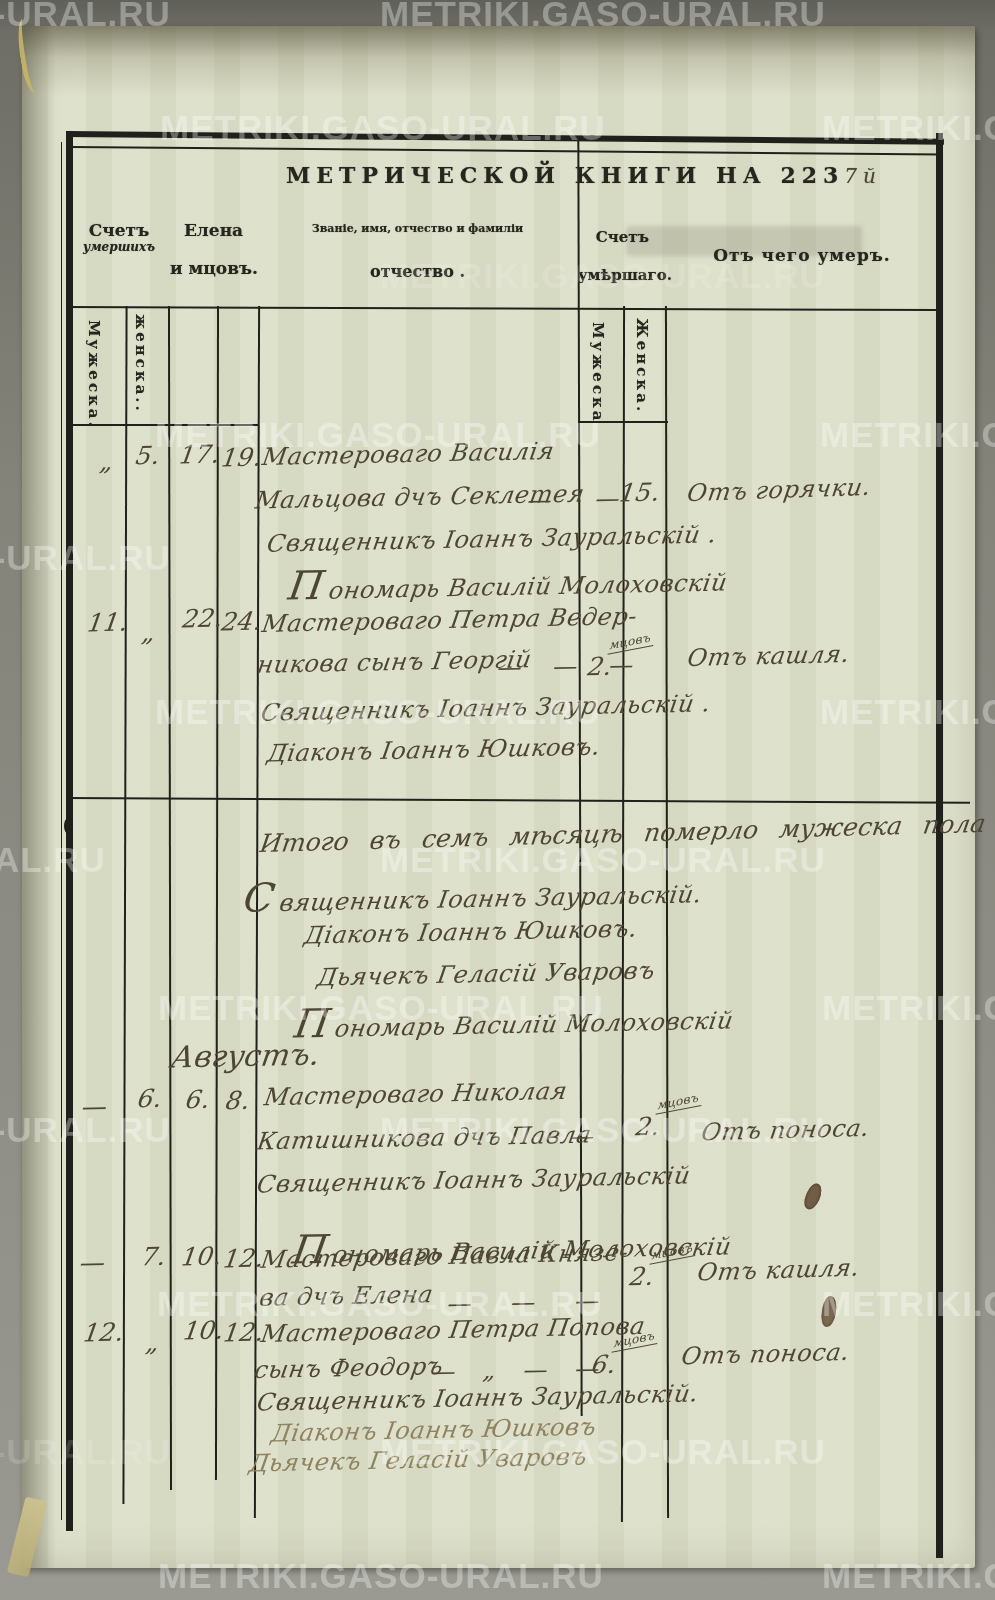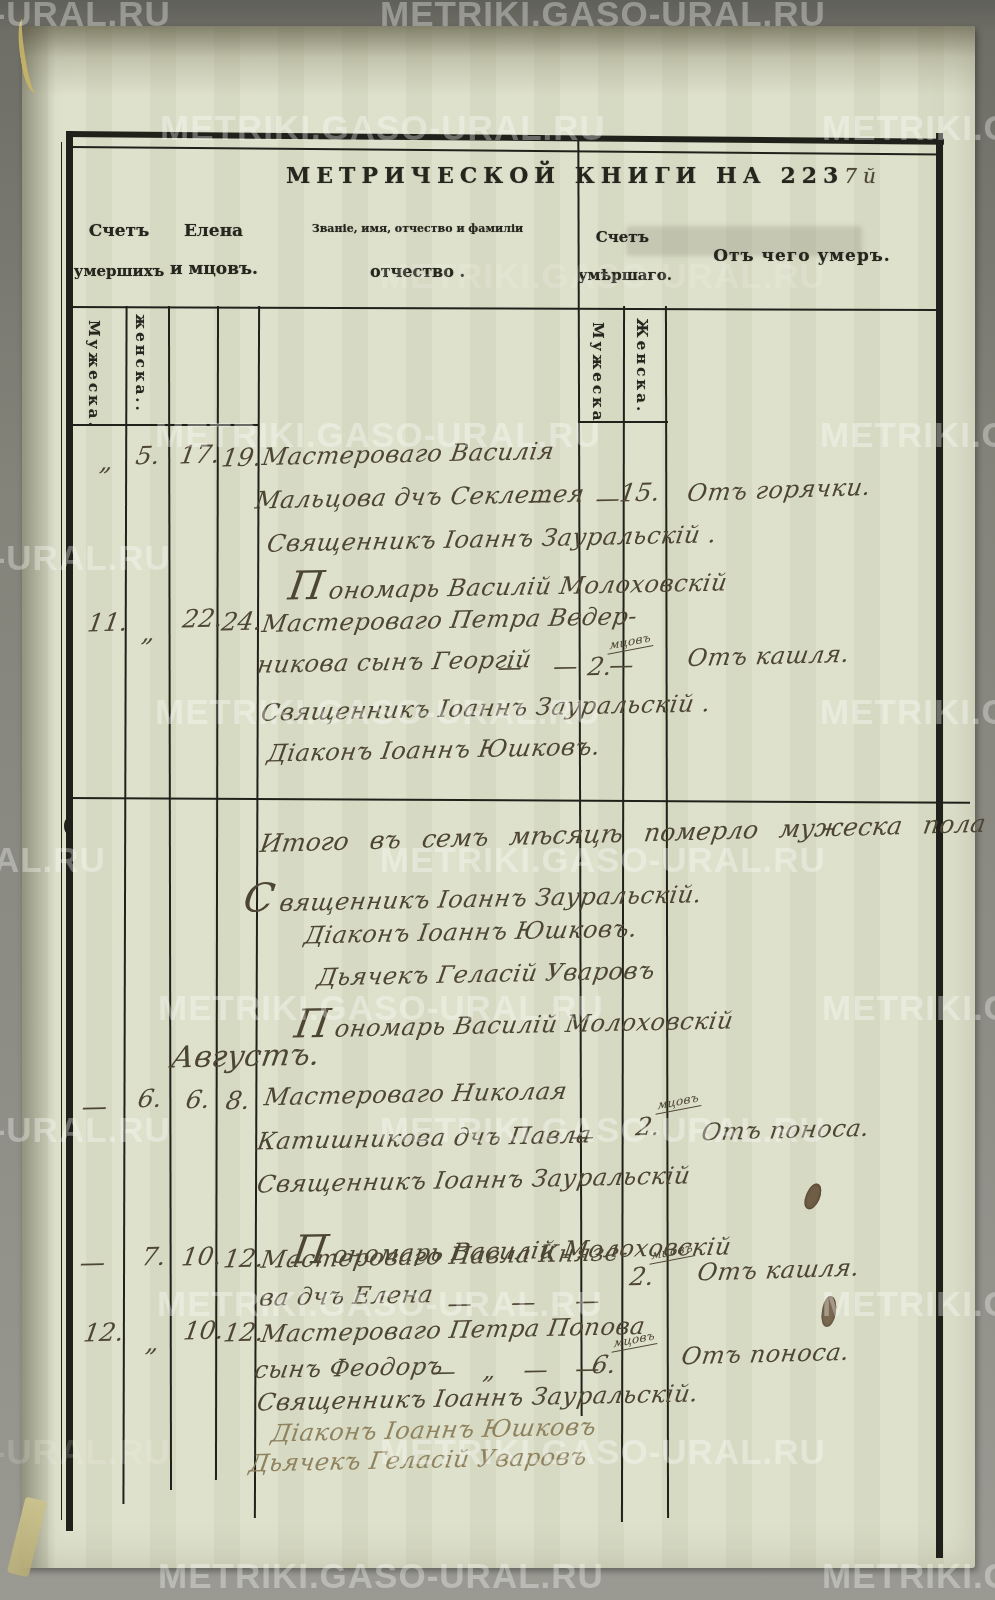--- a/index.html
+++ b/index.html
@@ -76,21 +76,21 @@
   <i class="vl" style="left:579px;top:140px;height:1276px;transform:rotate(-.15deg);"></i>
   <i class="vl" style="left:622px;top:306px;height:1216px;transform:rotate(.1deg);"></i>
   <i class="vl" style="left:666px;top:306px;height:1212px;transform:rotate(-.1deg);"></i>
   <span class="blob" style="left:64px;top:818px;width:9px;height:16px;border-radius:50%;"></span>
 
   <div class="pr" style="left:286px;top:162px;font-size:22px;letter-spacing:6px;"><span>МЕТРИЧЕСКОЙ КНИГИ НА 223</span><span class="hw" style="position:static;font-weight:normal;font-size:20px;">7й</span></div>
 
   <div class="smudge" style="left:626px;top:226px;width:236px;height:30px;"></div>
 
   <div class="pr prc" style="left:70px;top:220px;width:98px;font-size:17px;">Счетъ</div>
-  <div class="pr prc" style="left:70px;top:262px;width:98px;font-size:15px;">умершихъ</div>
+  <div class="pr prc" style="left:70px;top:240px;width:98px;font-size:12px;font-style:italic;">умершихъ</div>
   <div class="pr prc" style="left:170px;top:220px;width:87px;font-size:17px;">Елена</div>
   <div class="pr prc" style="left:170px;top:258px;width:87px;font-size:17px;">и мцовъ.</div>
   <div class="pr prc" style="left:257px;top:222px;width:321px;font-size:11px;">Званіе, имя, отчество и фамиліи</div>
   <div class="pr prc" style="left:257px;top:262px;width:321px;font-size:16px;">отчество .</div>
   <div class="pr prc" style="left:578px;top:228px;width:89px;font-size:15px;">Счетъ</div>
   <div class="pr prc" style="left:578px;top:266px;width:89px;font-size:15px;">умѣршаго.</div>
   <div class="pr prc" style="left:667px;top:245px;width:270px;font-size:17px;letter-spacing:1px;">Отъ чего умеръ.</div>
 
   <div class="vtext" style="left:85px;top:320px;">Мужеска.</div>
   <div class="vtext" style="left:132px;top:314px;">женска..</div>

